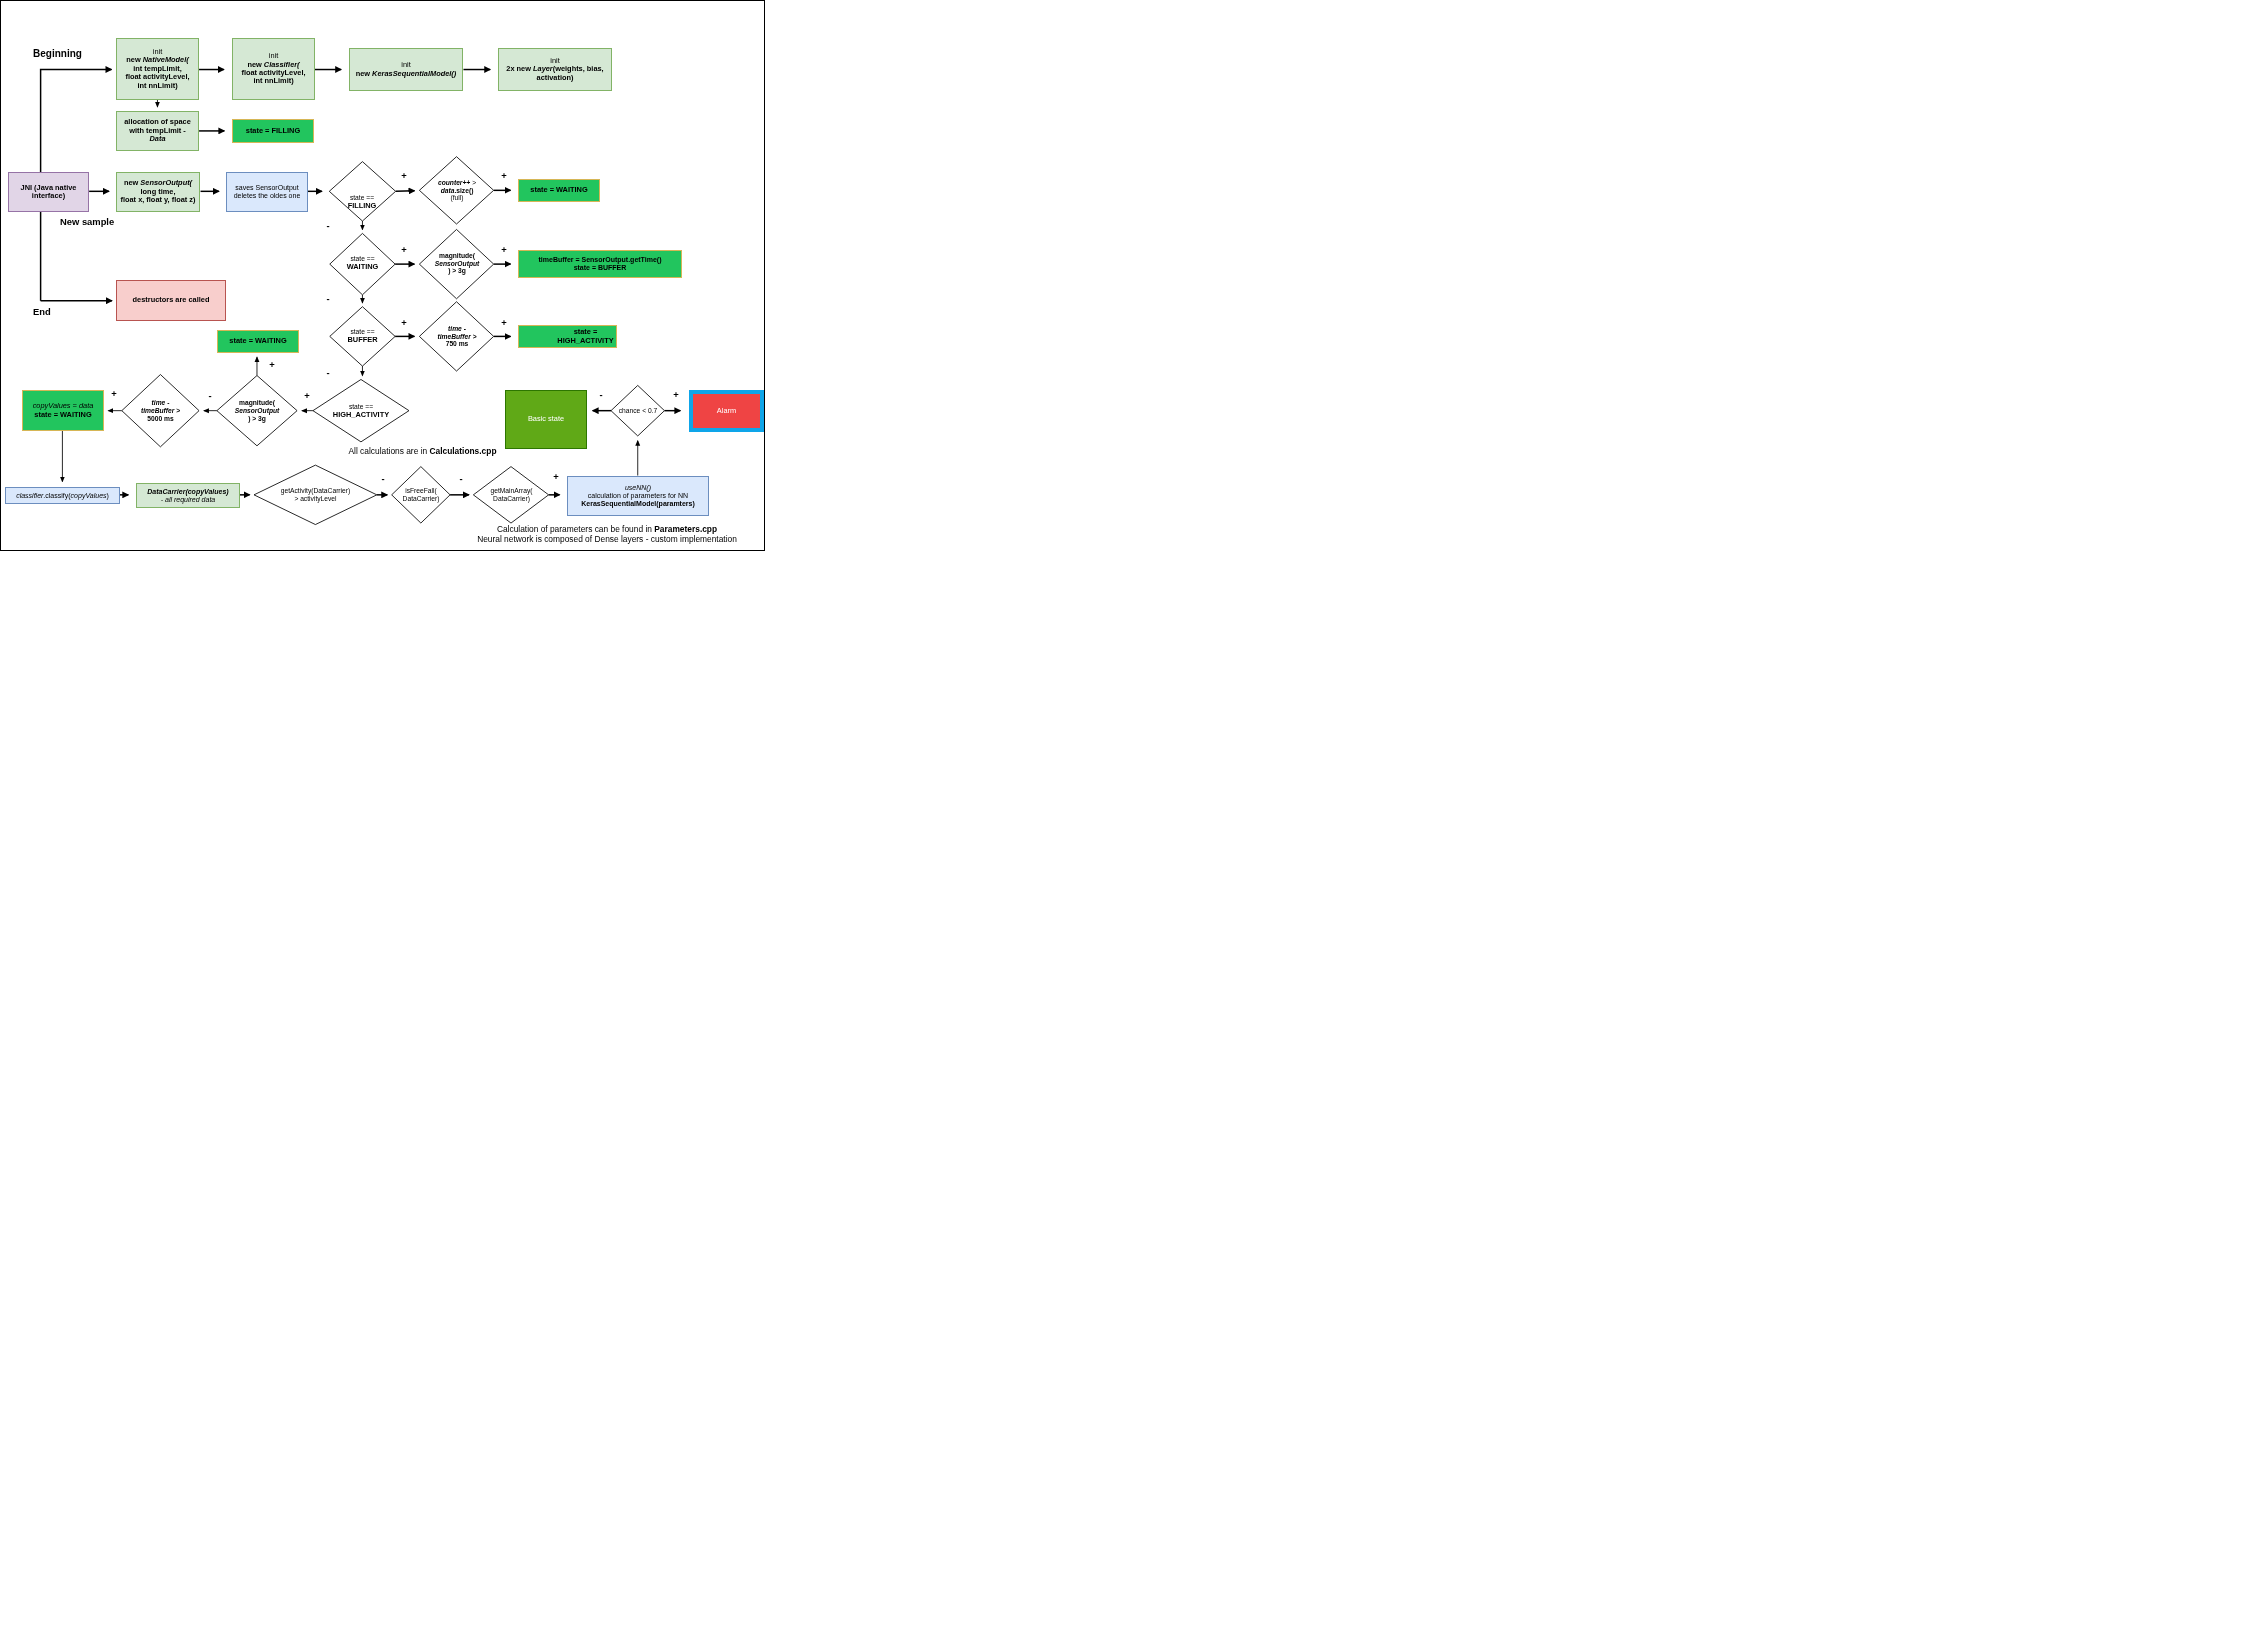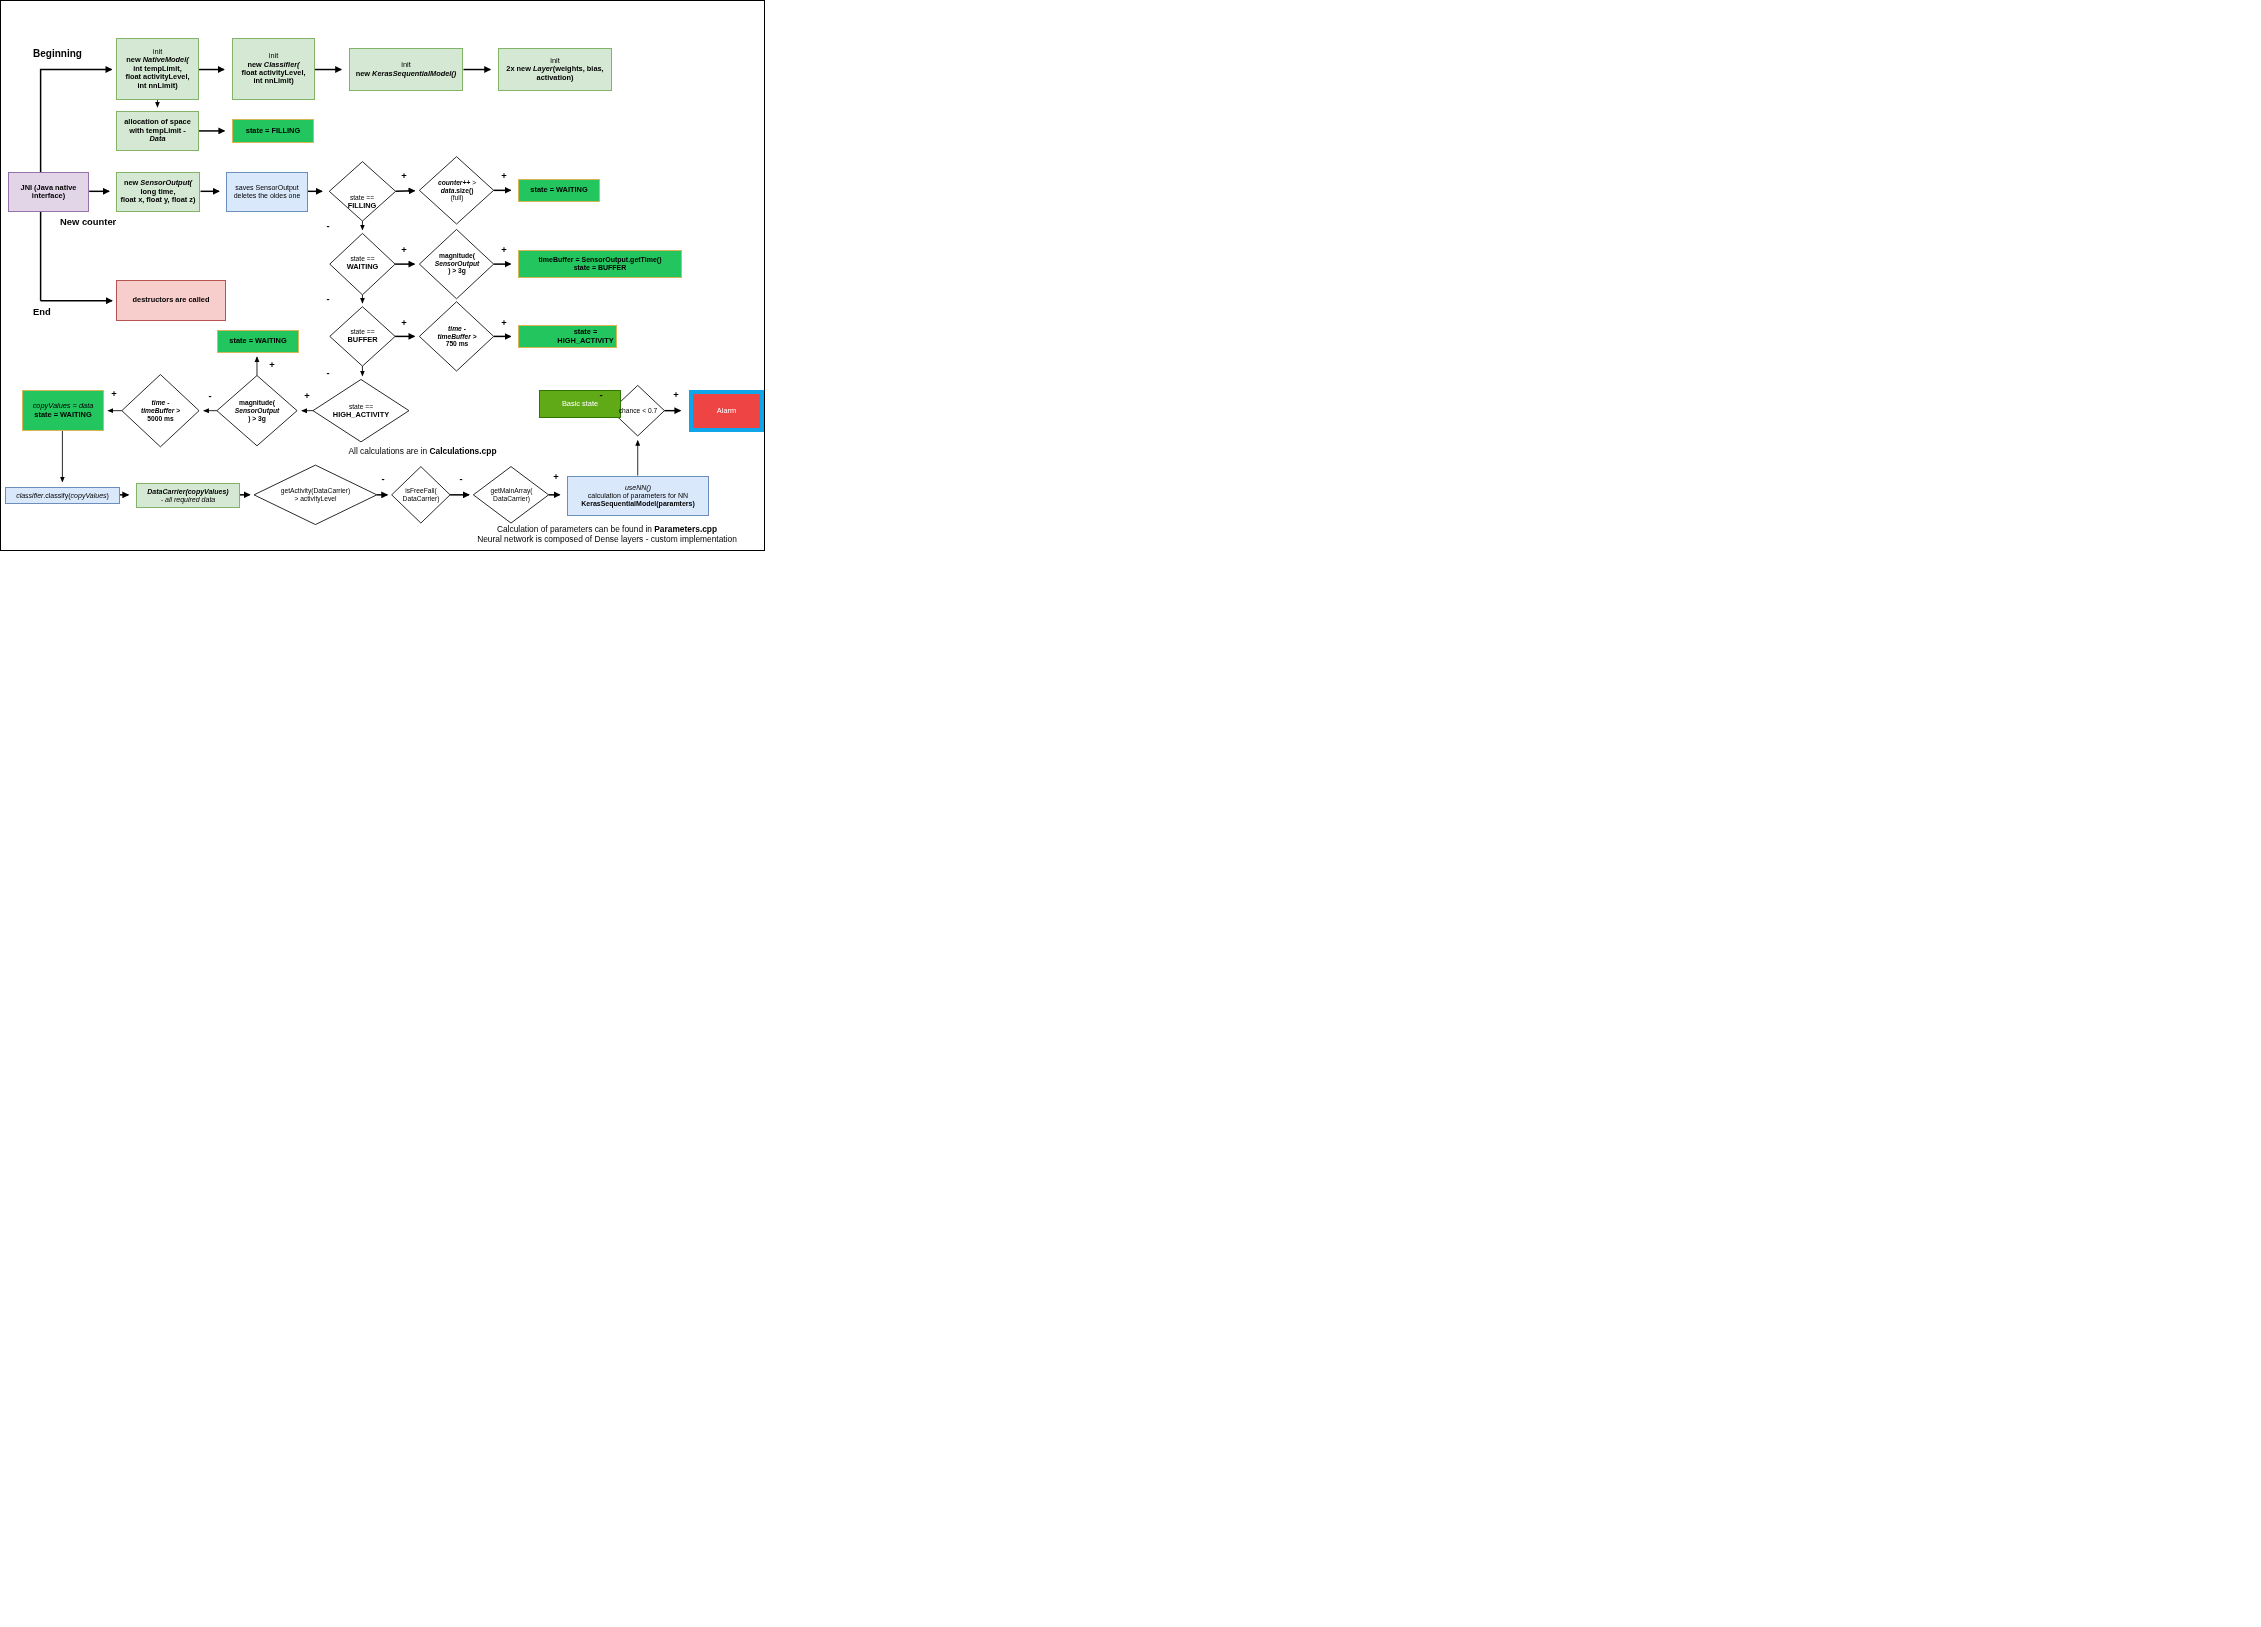--- a/index.html
+++ b/index.html
@@ -102,21 +102,21 @@
     <polygon class="dshape" points="630,827 727,764 824,827 727,890"></polygon>
     <polygon class="dshape" points="436,827 517,756 598,827 517,898"></polygon>
     <polygon class="dshape" points="244,827 322,754 400,827 322,900"></polygon>
     <polygon class="dshape" points="511,997 635,937 759,997 635,1057"></polygon>
     <polygon class="dshape" points="789,997 848,940 907,997 848,1054"></polygon>
     <polygon class="dshape" points="954,997 1030,940 1106,997 1030,1054"></polygon>
     <polygon class="dshape" points="1232,827 1286,776 1340,827 1286,878"></polygon>
   </svg>
 
   <div class="flowlabel" style="left:32px;top:47px;"><span>Beginning</span></div>
-  <div class="flowlabel" style="left:59px;top:215px;font-size:9.4px;"><span>New counter</span></div>
+  <div class="flowlabel" style="left:59px;top:215px;font-size:9.4px;"><span>New sample</span></div>
   <div class="flowlabel" style="left:32px;top:305px;font-size:9.4px;"><span>End</span></div>
 
   <div class="box green b" style="left:115px;top:37px;width:83px;height:62px;">
     <div style="font-weight:normal;">init</div>
     <div><span>new </span><span class="i">NativeModel(</span></div>
     <div>int tempLimit,</div>
     <div>float activityLevel,</div>
     <div>int nnLimit)</div>
   </div>
 
@@ -176,21 +176,21 @@
     <div>state = HIGH_ACTIVITY</div>
   </div>
   <div class="box yellow b" style="left:216px;top:329px;width:82px;height:23px;">
     <div>state = WAITING</div>
   </div>
   <div class="box yellow" style="left:21px;top:389px;width:82px;height:41px;">
     <div class="i">copyValues = data</div>
     <div class="b">state = WAITING</div>
   </div>
 
-  <div class="box solidgreen" style="left:504px;top:389px;width:82px;height:28px;margin-left:34px;">
+  <div class="box solidgreen" style="left:504px;top:389px;width:82px;height:59px;">
     <div>Basic state</div>
   </div>
   <div class="box solidred" style="left:688px;top:389px;width:75px;height:42px;">
     <div>Alarm</div>
   </div>
 
   <div class="box blue fs14" style="left:4px;top:486px;width:115px;height:17px;">
     <div><span class="i">classifier</span><span>.classify(</span><span class="i">copyValues</span><span>)</span></div>
   </div>
   <div class="box green fs14" style="left:135px;top:482px;width:104px;height:25px;">

